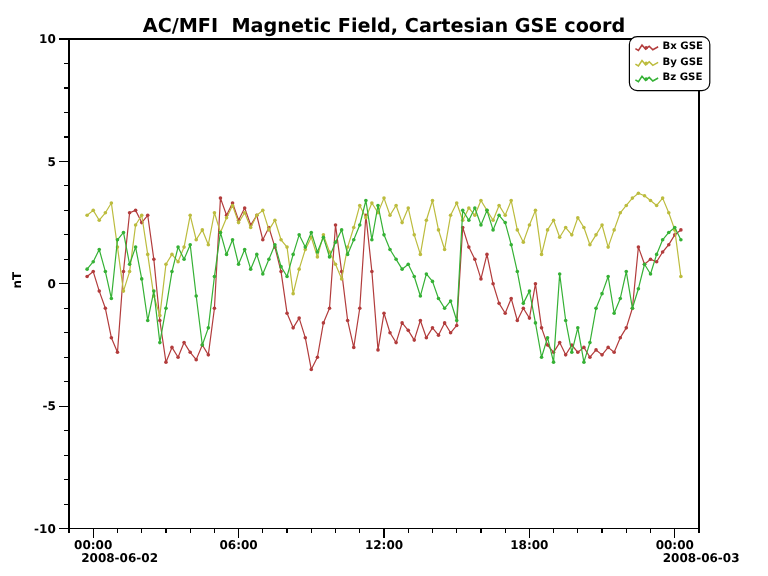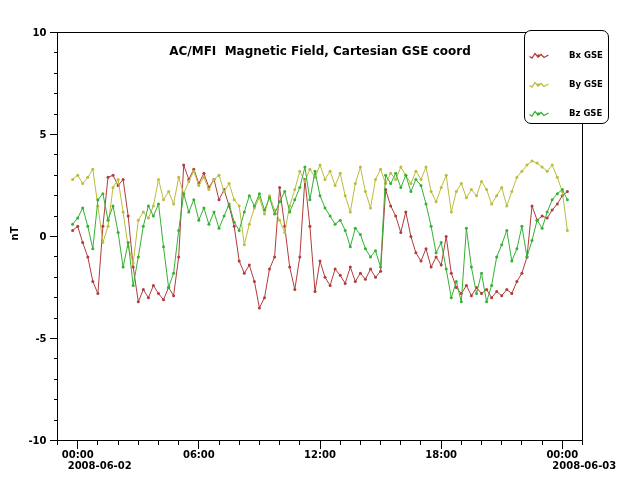--- a/index.html
+++ b/index.html
@@ -7,42 +7,41 @@
     position:relative;
     width:640px;height:480px;
     background:#ffffff;
     font-family:"DejaVu Sans", sans-serif;
     overflow:hidden;
   }
   .chart-title{
     position:absolute;
     left:0;top:12px;width:640px;
     text-align:center;
-    font-size:12px;font-weight:bold;color:#000;
+    font-size:16px;font-weight:bold;color:#000;
     white-space:pre;
-    margin-top:32px;
   }
   .y-unit{
     position:absolute;
     left:8px;top:228px;
     font-size:10px;font-weight:bold;color:#000;
     transform:rotate(-90deg);
     transform-origin:center center;
   }
   svg.plot{position:absolute;left:0;top:0;}
   .legend{
     position:absolute;
     left:524px;top:30px;
     background:#ffffff;
     border:1px solid #000;
     border-radius:7px;
     padding:2px 5px 3px 4px;
     display:flex;flex-direction:column;
   }
-  .legend-row{display:flex;align-items:center;gap:20px;height:13px;margin-top:16px;}
+  .legend-row{display:flex;align-items:center;gap:3px;height:13px;}
   .legend-label{font-size:8.5px;font-weight:bold;color:#000;line-height:1;white-space:nowrap;}
   .legend-swatch{display:block;}
 </style>
 </head>
 <body>
 
 <div class="screen">
 
   <div class="chart-title">AC/MFI  Magnetic Field, Cartesian GSE coord</div>
 

